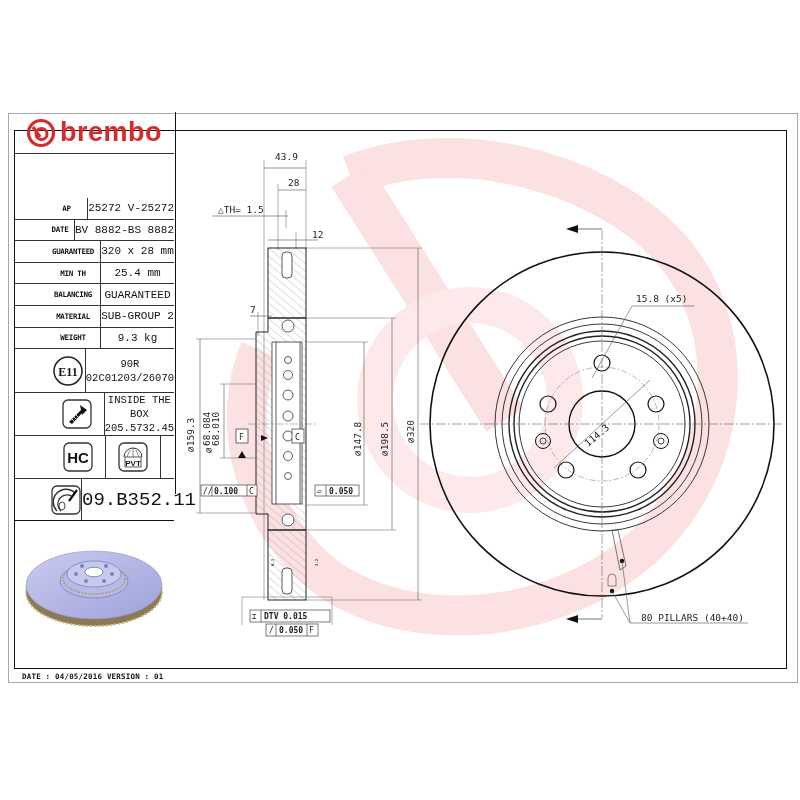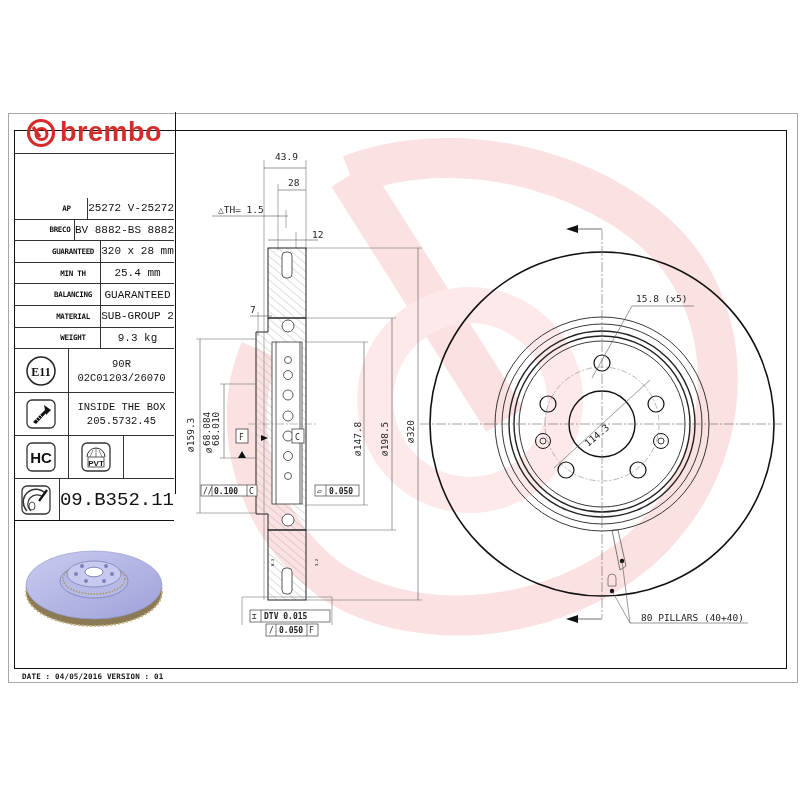--- a/index.html
+++ b/index.html
@@ -8,21 +8,21 @@
   .inner-frame { position:absolute; left:14px; top:130px; width:773px; height:539px; border:1.5px solid #111; box-sizing:border-box; }
   .left-col { position:absolute; left:14px; top:112px; width:162px; height:382px; border-right:1.5px solid #111; box-sizing:border-box;text-align:center; }
   .row { position:absolute; left:0; width:160px; border-bottom:1px solid #333; box-sizing:border-box; }
   .logo-row { top:0; height:42px; display:flex; align-items:center; justify-content:center; }
   .logo-text { font-family:"Liberation Sans", sans-serif; font-weight:bold; font-size:27px; color:#d52b2b; letter-spacing:0.5px; margin-left:4px; }
   .pn-row { top:42px; height:44px; display:flex; align-items:center; justify-content:center; font-family:"Liberation Mono", monospace; font-size:26px; letter-spacing:0px; }
   .spec-row { height:21.6px; display:flex;padding-left:32px; }
   .spec-label { width:54px; border-right:1px solid #333; font-family:"DejaVu Sans Mono", monospace; font-size:7.5px; font-weight:bold; display:flex; align-items:center; justify-content:center; letter-spacing:-0.3px; }
   .spec-value { flex:1; font-family:"Liberation Mono", monospace; font-size:11px; display:flex; align-items:center; justify-content:center; white-space:nowrap; }
   .icon-row { display:flex; }
-  .icon-cell { width:54px; border-right:1px solid #333; display:flex; align-items:center; justify-content:center; }
+  .icon-cell { width:54px; border-right:1px solid #333; display:flex; align-items:center; justify-content:center;padding-left:37px; }
   .icon-text { flex:1; font-family:"Liberation Mono", monospace; font-size:10.5px; display:flex; flex-direction:column; align-items:center; justify-content:center; line-height:14px; }
   .pn2 { flex:1; font-family:"Liberation Mono", monospace; font-size:19px; display:flex; align-items:center; justify-content:center; }
   .img-cell { position:absolute; left:0; top:409px; width:160px; height:128px; }
   .footer { position:absolute; left:22px; top:672px; font-family:"DejaVu Sans Mono", monospace; font-weight:bold; font-size:7.5px; letter-spacing:0.2px; }
   .drawing { position:absolute; left:176px; top:131px; width:610px; height:537px; }
   .dim { font-family:"DejaVu Sans Mono", monospace; font-size:9.5px; fill:#222; }
   .dim-sm { font-family:"DejaVu Sans Mono", monospace; font-size:8px; fill:#222; }
 </style>
 </head>
 <body>
@@ -40,21 +40,21 @@
     </svg>
     <span class="logo-text">brembo</span>
   </div>
 
 
   <div class="row spec-row" style="top:86px">
     <div class="spec-label">AP</div>
     <div class="spec-value">25272 V-25272</div>
   </div>
   <div class="row spec-row" style="top:107.6px">
-    <div class="spec-label">BRECO</div>
+    <div class="spec-label">DATE</div>
     <div class="spec-value">BV 8882-BS 8882</div>
   </div>
   <div class="row spec-row" style="top:129.2px">
     <div class="spec-label">GUARANTEED</div>
     <div class="spec-value">320 x 28 mm</div>
   </div>
   <div class="row spec-row" style="top:150.8px">
     <div class="spec-label">MIN TH</div>
     <div class="spec-value">25.4 mm</div>
   </div>

